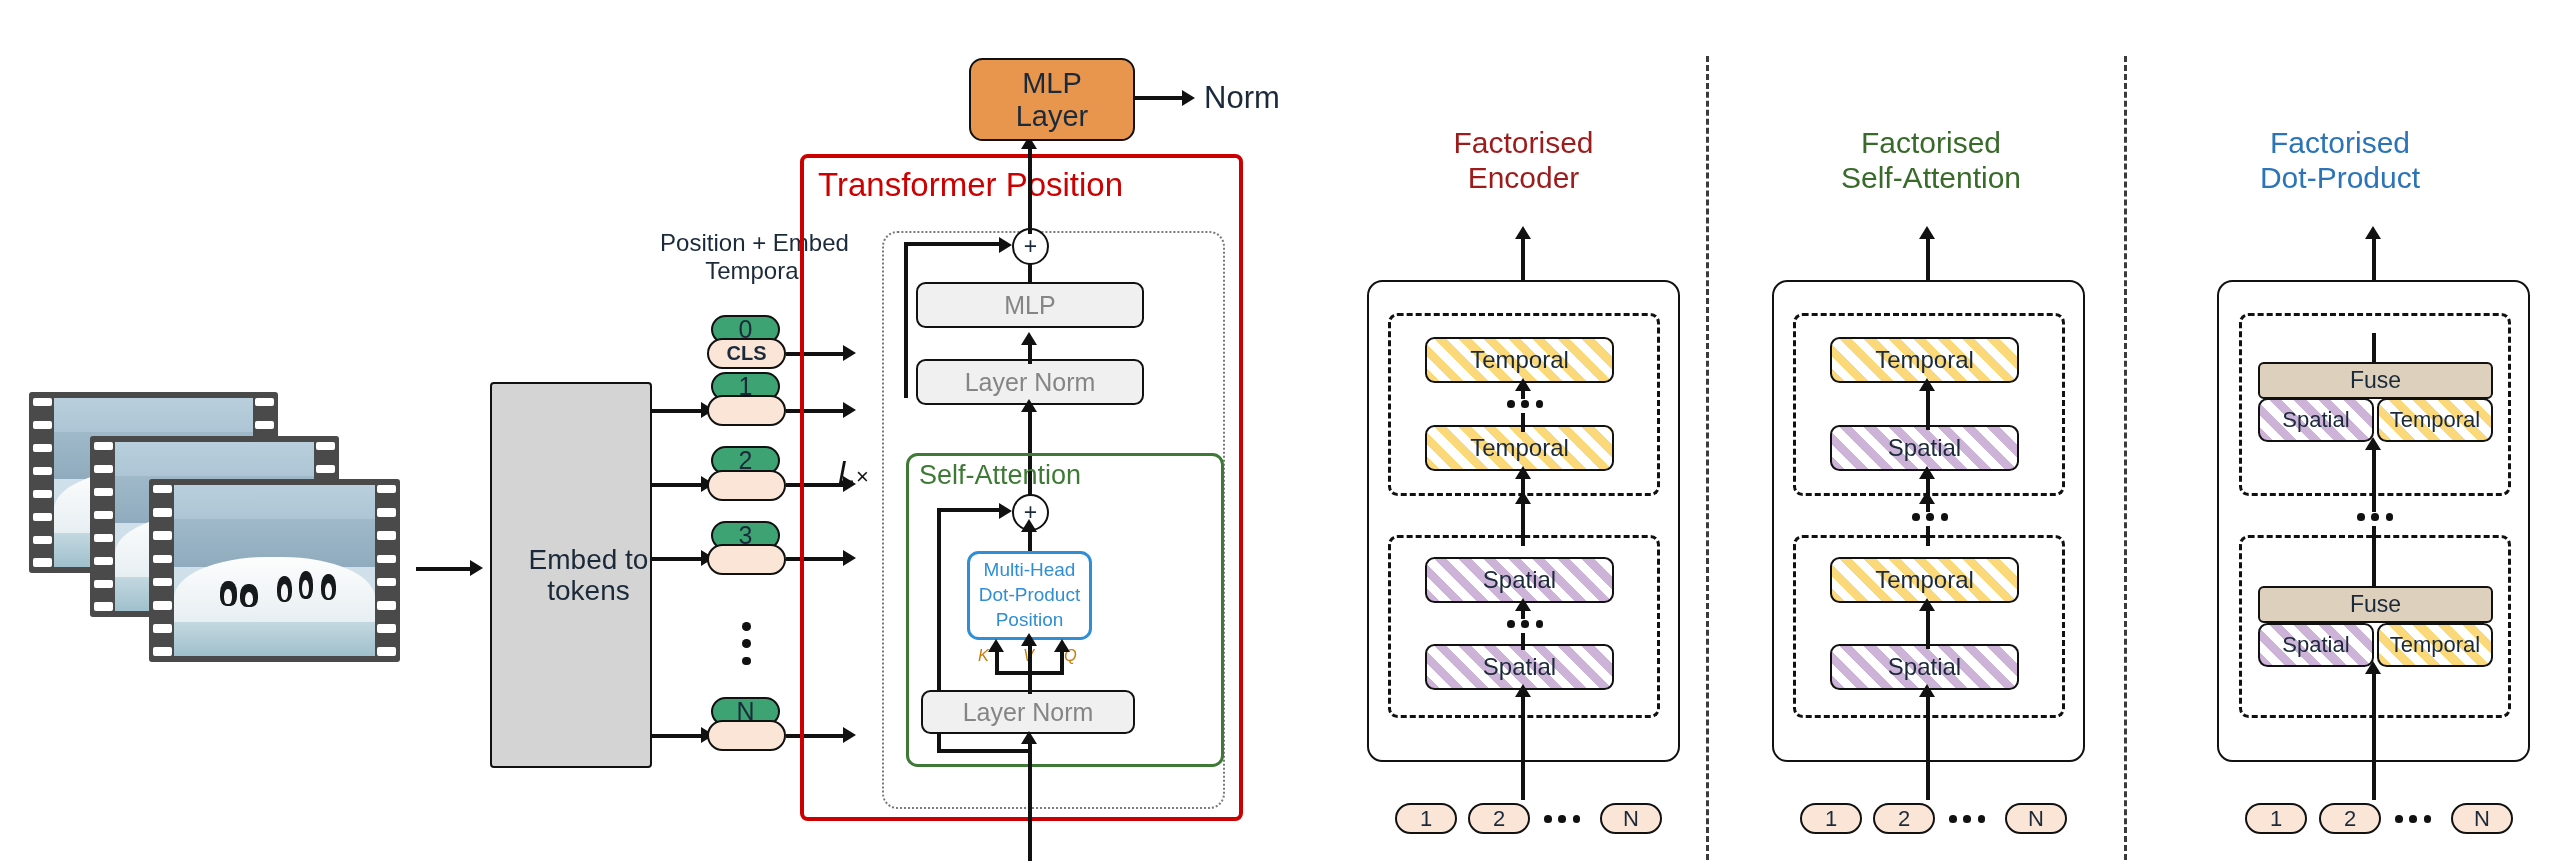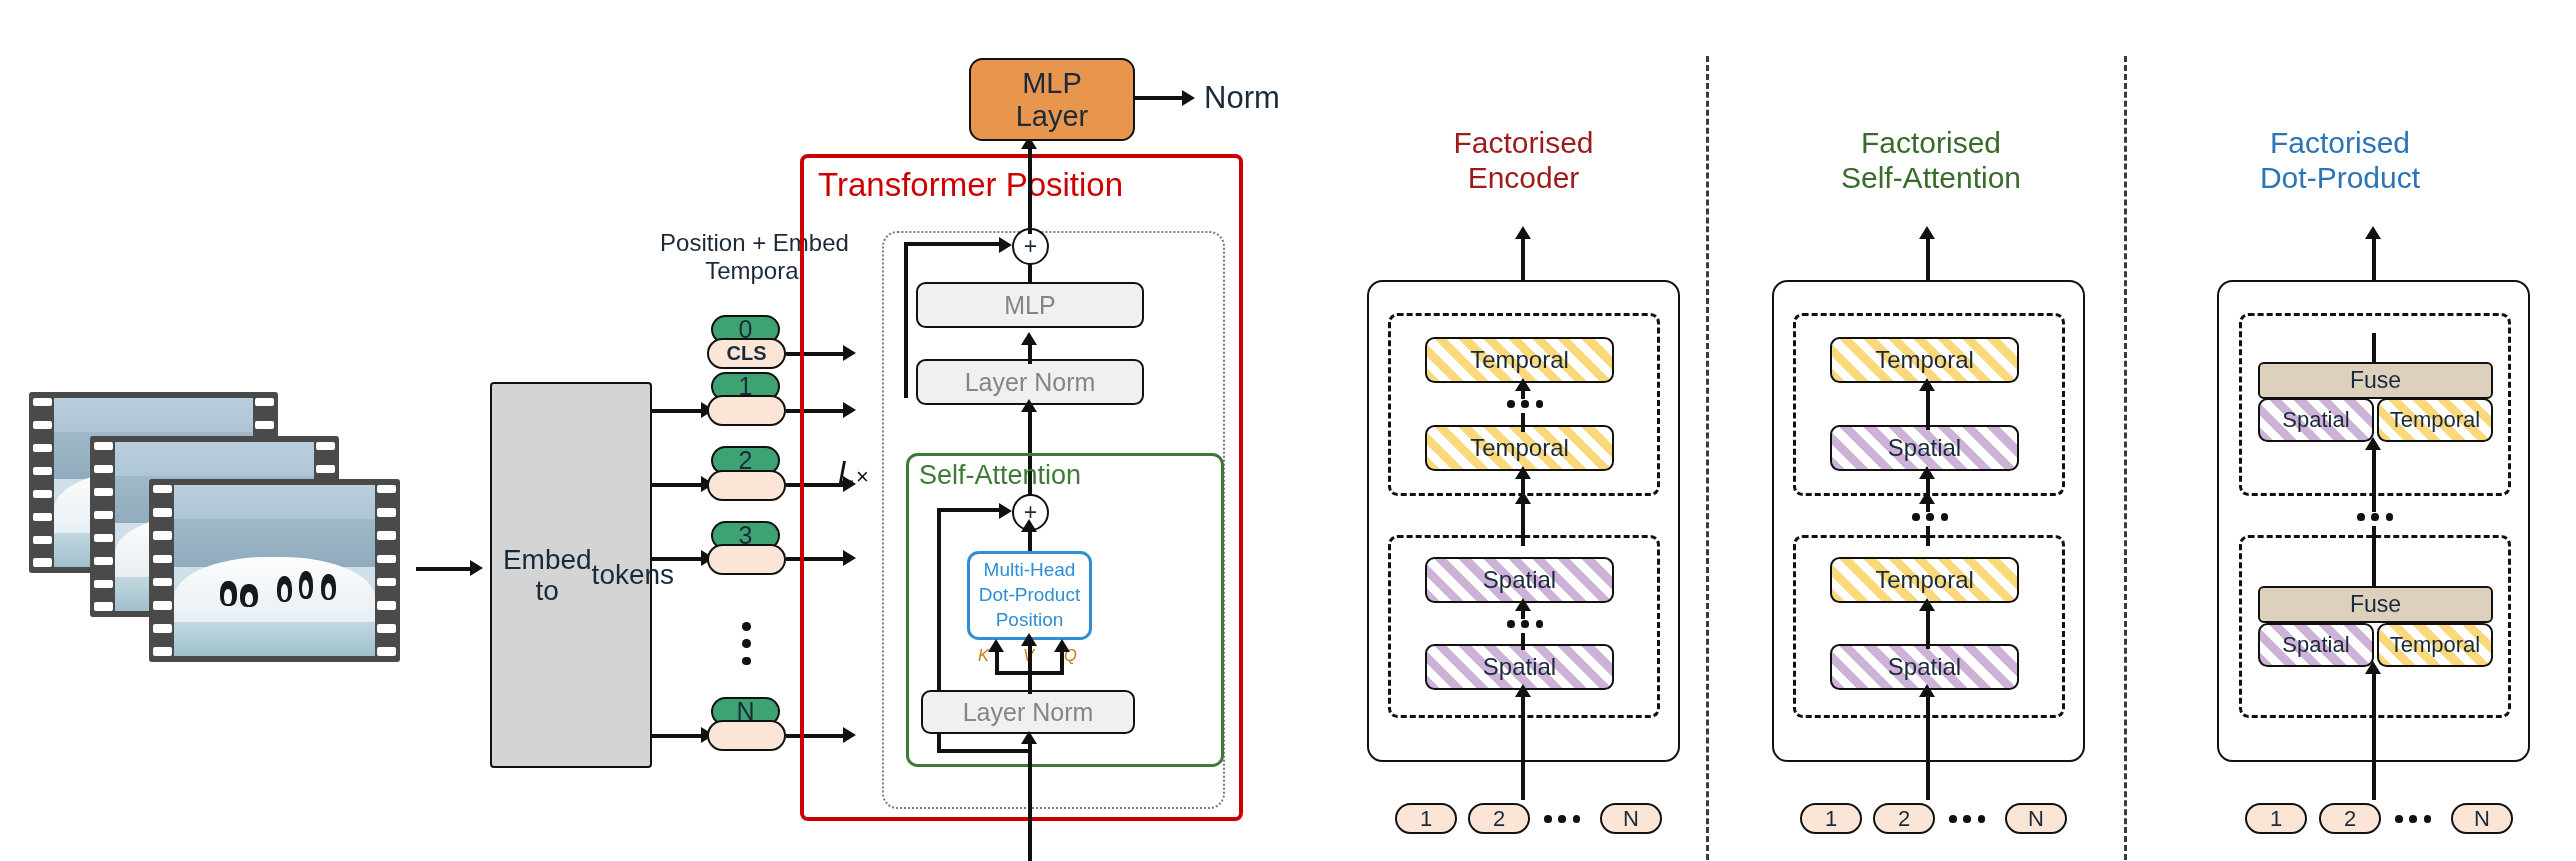--- a/index.html
+++ b/index.html
@@ -155,21 +155,21 @@
     <div class="peng" style="left:51%;top:53%;width:15.4px;height:26px;"></div>
     <div class="peng" style="left:62%;top:50%;width:14.5px;height:28px;"></div>
     <div class="peng" style="left:73%;top:52%;width:15.4px;height:26px;"></div>
   </div>
 </div>
 
 <div class="line" style="left:416px;top:567px;width:56px;height:3.9px;"></div>
 <div class="arrowRight" style="left:470px;top:560px;"></div>
 
 <div class="rbox" style="left:490px;top:382px;width:162px;height:386px;background:#d4d4d4;border-width:2.9px;
-            border-radius:3.9px;font-size:28px;padding-left:35px;">
+            border-radius:3.9px;flex-direction:column;font-size:28px;padding-left:35px;">
   <span>Embed to</span>
   <span>tokens</span>
 </div>
 
 <div class="panelTitle" style="left:634px;top:229px;width:241px;font-size:24px;color:#1b2a3a;">
   <div>Position + Embed</div>
   <div>Temporal</div>
 </div>
 
 <div class="pill" style="left:711px;top:315px;width:69px;height:29px;background:#3da373;font-size:25px;">

